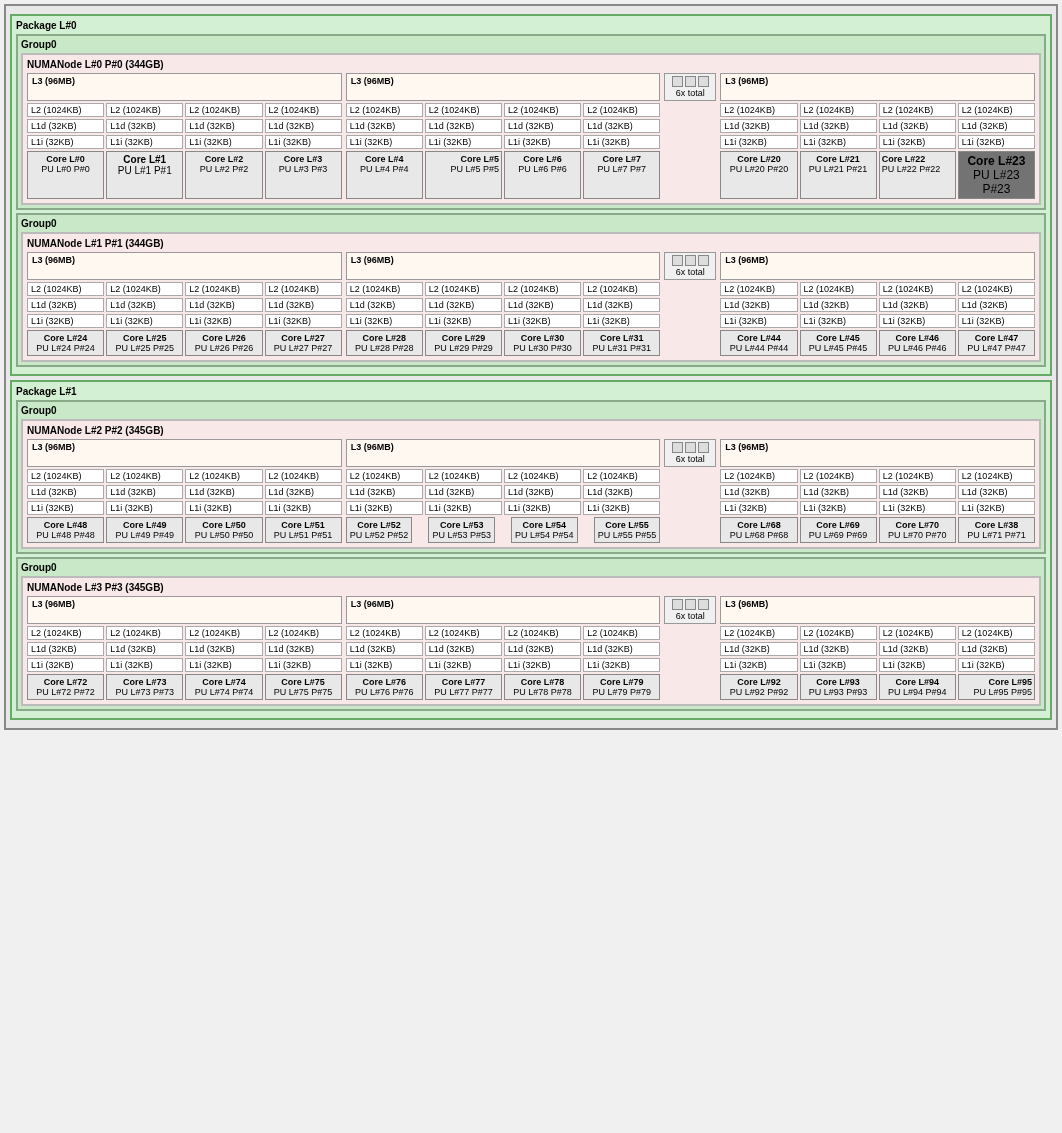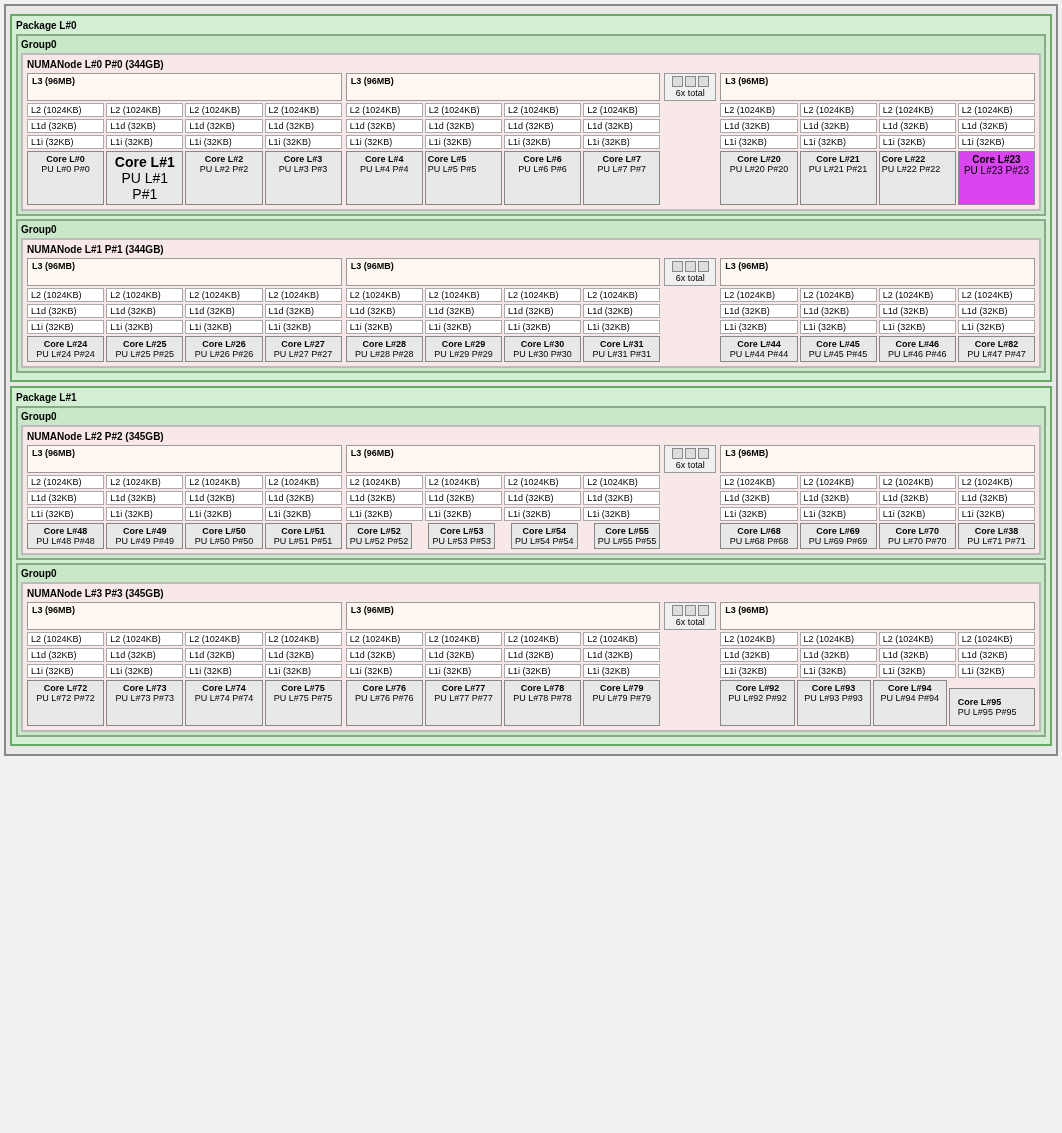--- a/index.html
+++ b/index.html
@@ -147,39 +147,39 @@
                   <div style="border: 1px solid rgb(170, 170, 170); background: rgb(255, 255, 255); padding: 1px 3px; font-size: 9px; flex: 1 1 0%;">L1i (32KB)</div>
                   <div style="border: 1px solid rgb(170, 170, 170); background: rgb(255, 255, 255); padding: 1px 3px; font-size: 9px; flex: 1 1 0%;">L1i (32KB)</div>
                 </div>
               </div>
               <div style="display: flex; gap: 4px; align-items: stretch;">
                 <div style="flex: 1 1 0%; display: flex; gap: 2px;">
                   <div style="border: 1px solid rgb(136, 136, 136); background: rgb(232, 232, 232); padding: 2px; font-size: 9px; text-align: center; flex: 1 1 0%;">
                     <div style="font-weight:bold;">Core L#0</div>
                     <div>PU L#0 P#0</div>
                   </div>
-                  <div style="border: 1px solid rgb(136, 136, 136); background: rgb(232, 232, 232); padding: 2px; font-size: 14px; text-align: center; flex: 1 1 0%;">
+                  <div style="border: 1px solid rgb(136, 136, 136); background: rgb(232, 232, 232); padding: 2px; font-size: 10px; text-align: center; flex: 1 1 0%;">
                     <div style="font-weight:bold;">Core L#1</div>
                     <div>PU L#1 P#1</div>
                   </div>
                   <div style="border: 1px solid rgb(136, 136, 136); background: rgb(232, 232, 232); padding: 2px; font-size: 9px; text-align: center; flex: 1 1 0%;">
                     <div style="font-weight:bold;">Core L#2</div>
                     <div>PU L#2 P#2</div>
                   </div>
                   <div style="border: 1px solid rgb(136, 136, 136); background: rgb(232, 232, 232); padding: 2px; font-size: 9px; text-align: center; flex: 1 1 0%;">
                     <div style="font-weight:bold;">Core L#3</div>
                     <div>PU L#3 P#3</div>
                   </div>
                 </div>
                 <div style="flex: 1 1 0%; display: flex; gap: 2px;">
                   <div style="border: 1px solid rgb(136, 136, 136); background: rgb(232, 232, 232); padding: 2px; font-size: 9px; text-align: center; flex: 1 1 0%;">
                     <div style="font-weight:bold;">Core L#4</div>
                     <div>PU L#4 P#4</div>
                   </div>
-                  <div style="border: 1px solid rgb(136, 136, 136); background: rgb(232, 232, 232); padding: 2px; font-size: 9px; text-align: left; flex: 1 1 0%;">
+                  <div style="border: 1px solid rgb(136, 136, 136); background: rgb(232, 232, 232); padding: 2px; font-size: 9px; text-align: right; flex: 1 1 0%;">
                     <div style="font-weight:bold;">Core L#5</div>
                     <div>PU L#5 P#5</div>
                   </div>
                   <div style="border: 1px solid rgb(136, 136, 136); background: rgb(232, 232, 232); padding: 2px; font-size: 9px; text-align: center; flex: 1 1 0%;">
                     <div style="font-weight:bold;">Core L#6</div>
                     <div>PU L#6 P#6</div>
                   </div>
                   <div style="border: 1px solid rgb(136, 136, 136); background: rgb(232, 232, 232); padding: 2px; font-size: 9px; text-align: center; flex: 1 1 0%;">
                     <div style="font-weight:bold;">Core L#7</div>
                     <div>PU L#7 P#7</div>
@@ -192,21 +192,21 @@
                     <div>PU L#20 P#20</div>
                   </div>
                   <div style="border: 1px solid rgb(136, 136, 136); background: rgb(232, 232, 232); padding: 2px; font-size: 9px; text-align: center; flex: 1 1 0%;">
                     <div style="font-weight:bold;">Core L#21</div>
                     <div>PU L#21 P#21</div>
                   </div>
                   <div style="border: 1px solid rgb(136, 136, 136); background: rgb(232, 232, 232); padding: 2px; font-size: 9px; text-align: left; flex: 1 1 0%;">
                     <div style="font-weight:bold;">Core L#22</div>
                     <div>PU L#22 P#22</div>
                   </div>
-                  <div style="border: 1px solid rgb(136, 136, 136); background: #d946ef; padding: 2px; font-size: 10px; text-align: center; flex: 1 1 0%;">
+                  <div style="border: 1px solid rgb(136, 136, 136); background: #737373; padding: 2px; font-size: 12px; text-align: center; flex: 1 1 0%;">
                     <div style="font-weight:bold;">Core L#23</div>
                     <div>PU L#23 P#23</div>
                   </div>
                 </div>
               </div>
             </div>
           </div>
         </div>
         <div class="group">
           <div class="group-title">Group0</div>
@@ -340,21 +340,21 @@
                   </div>
                   <div style="border: 1px solid rgb(136, 136, 136); background: rgb(232, 232, 232); padding: 2px; font-size: 9px; text-align: center; flex: 1 1 0%;">
                     <div style="font-weight:bold;">Core L#45</div>
                     <div>PU L#45 P#45</div>
                   </div>
                   <div style="border: 1px solid rgb(136, 136, 136); background: rgb(232, 232, 232); padding: 2px; font-size: 9px; text-align: center; flex: 1 1 0%;">
                     <div style="font-weight:bold;">Core L#46</div>
                     <div>PU L#46 P#46</div>
                   </div>
                   <div style="border: 1px solid rgb(136, 136, 136); background: rgb(232, 232, 232); padding: 2px; font-size: 9px; text-align: center; flex: 1 1 0%;">
-                    <div style="font-weight:bold;">Core L#82</div>
+                    <div style="font-weight:bold;">Core L#47</div>
                     <div>PU L#47 P#47</div>
                   </div>
                 </div>
               </div>
             </div>
           </div>
         </div>
       </div>
       <div class="package">
         <div class="package-title">Package L#1</div>
@@ -636,21 +636,21 @@
                     <div>PU L#92 P#92</div>
                   </div>
                   <div style="border: 1px solid rgb(136, 136, 136); background: rgb(232, 232, 232); padding: 2px; font-size: 9px; text-align: center; flex: 1 1 0%;">
                     <div style="font-weight:bold;">Core L#93</div>
                     <div>PU L#93 P#93</div>
                   </div>
                   <div style="border: 1px solid rgb(136, 136, 136); background: rgb(232, 232, 232); padding: 2px; font-size: 9px; text-align: center; flex: 1 1 0%;">
                     <div style="font-weight:bold;">Core L#94</div>
                     <div>PU L#94 P#94</div>
                   </div>
-                  <div style="border: 1px solid rgb(136, 136, 136); background: rgb(232, 232, 232); padding: 8px; font-size: 9px; text-align: left; flex: 1 1 0%; margin-top: 8px;">
+                  <div style="border: 1px solid rgb(136, 136, 136); background: rgb(232, 232, 232); padding: 2px; font-size: 9px; text-align: right; flex: 1 1 0%;">
                     <div style="font-weight:bold;">Core L#95</div>
                     <div>PU L#95 P#95</div>
                   </div>
                 </div>
               </div>
             </div>
           </div>
         </div>
       </div>
     </div>

